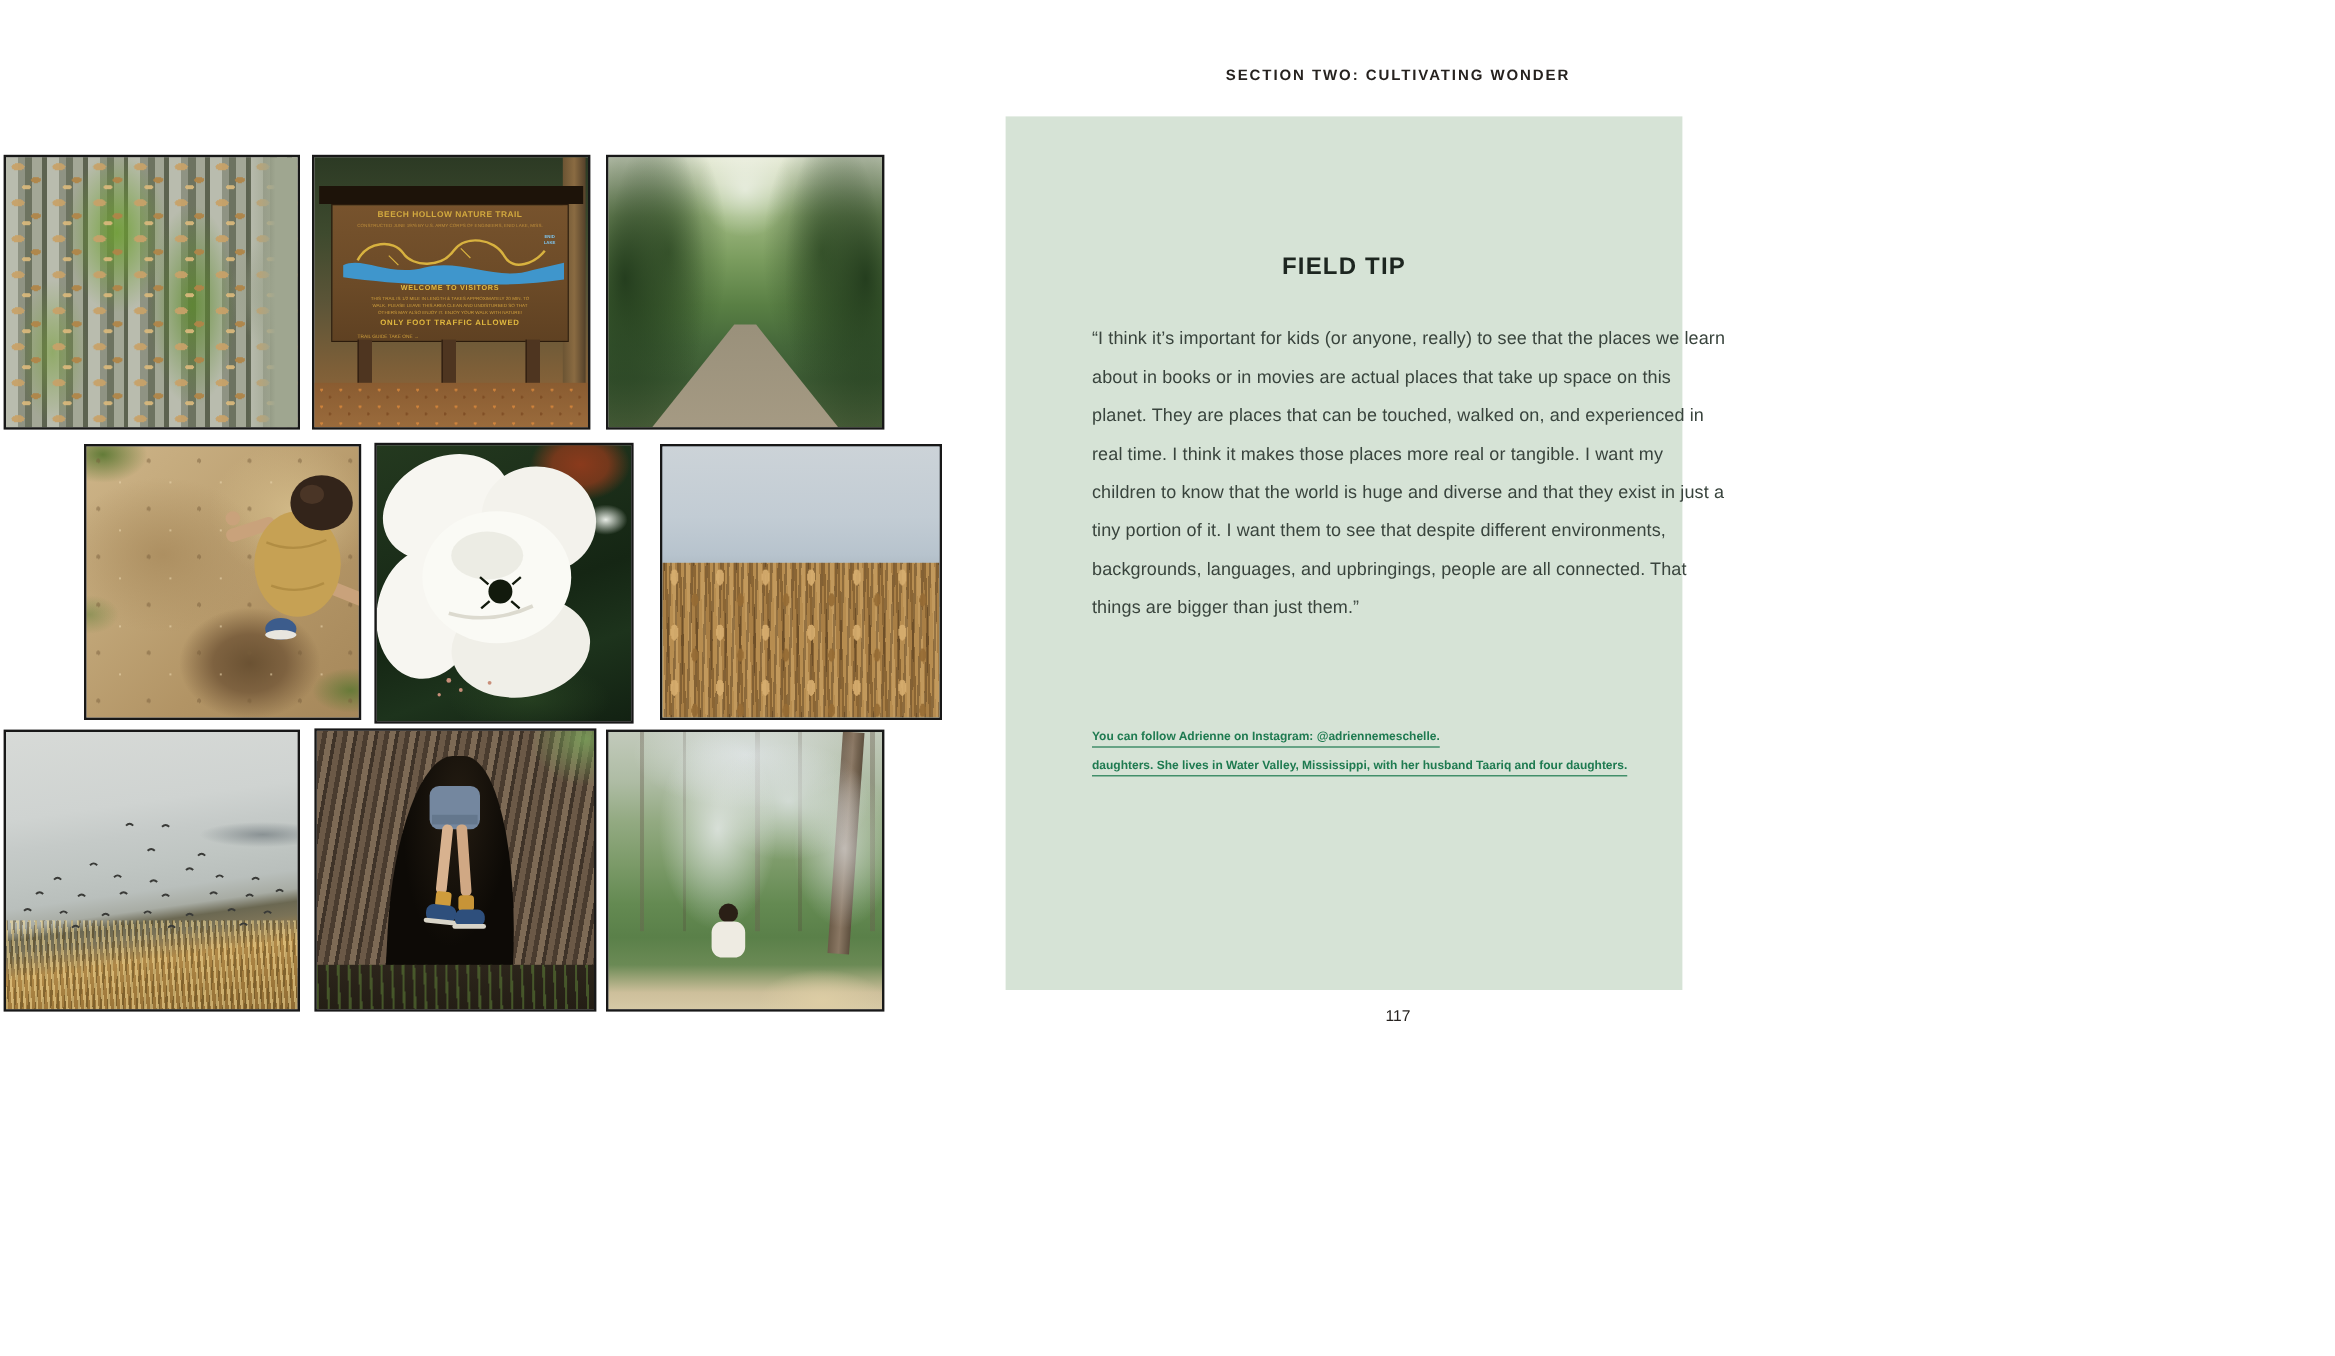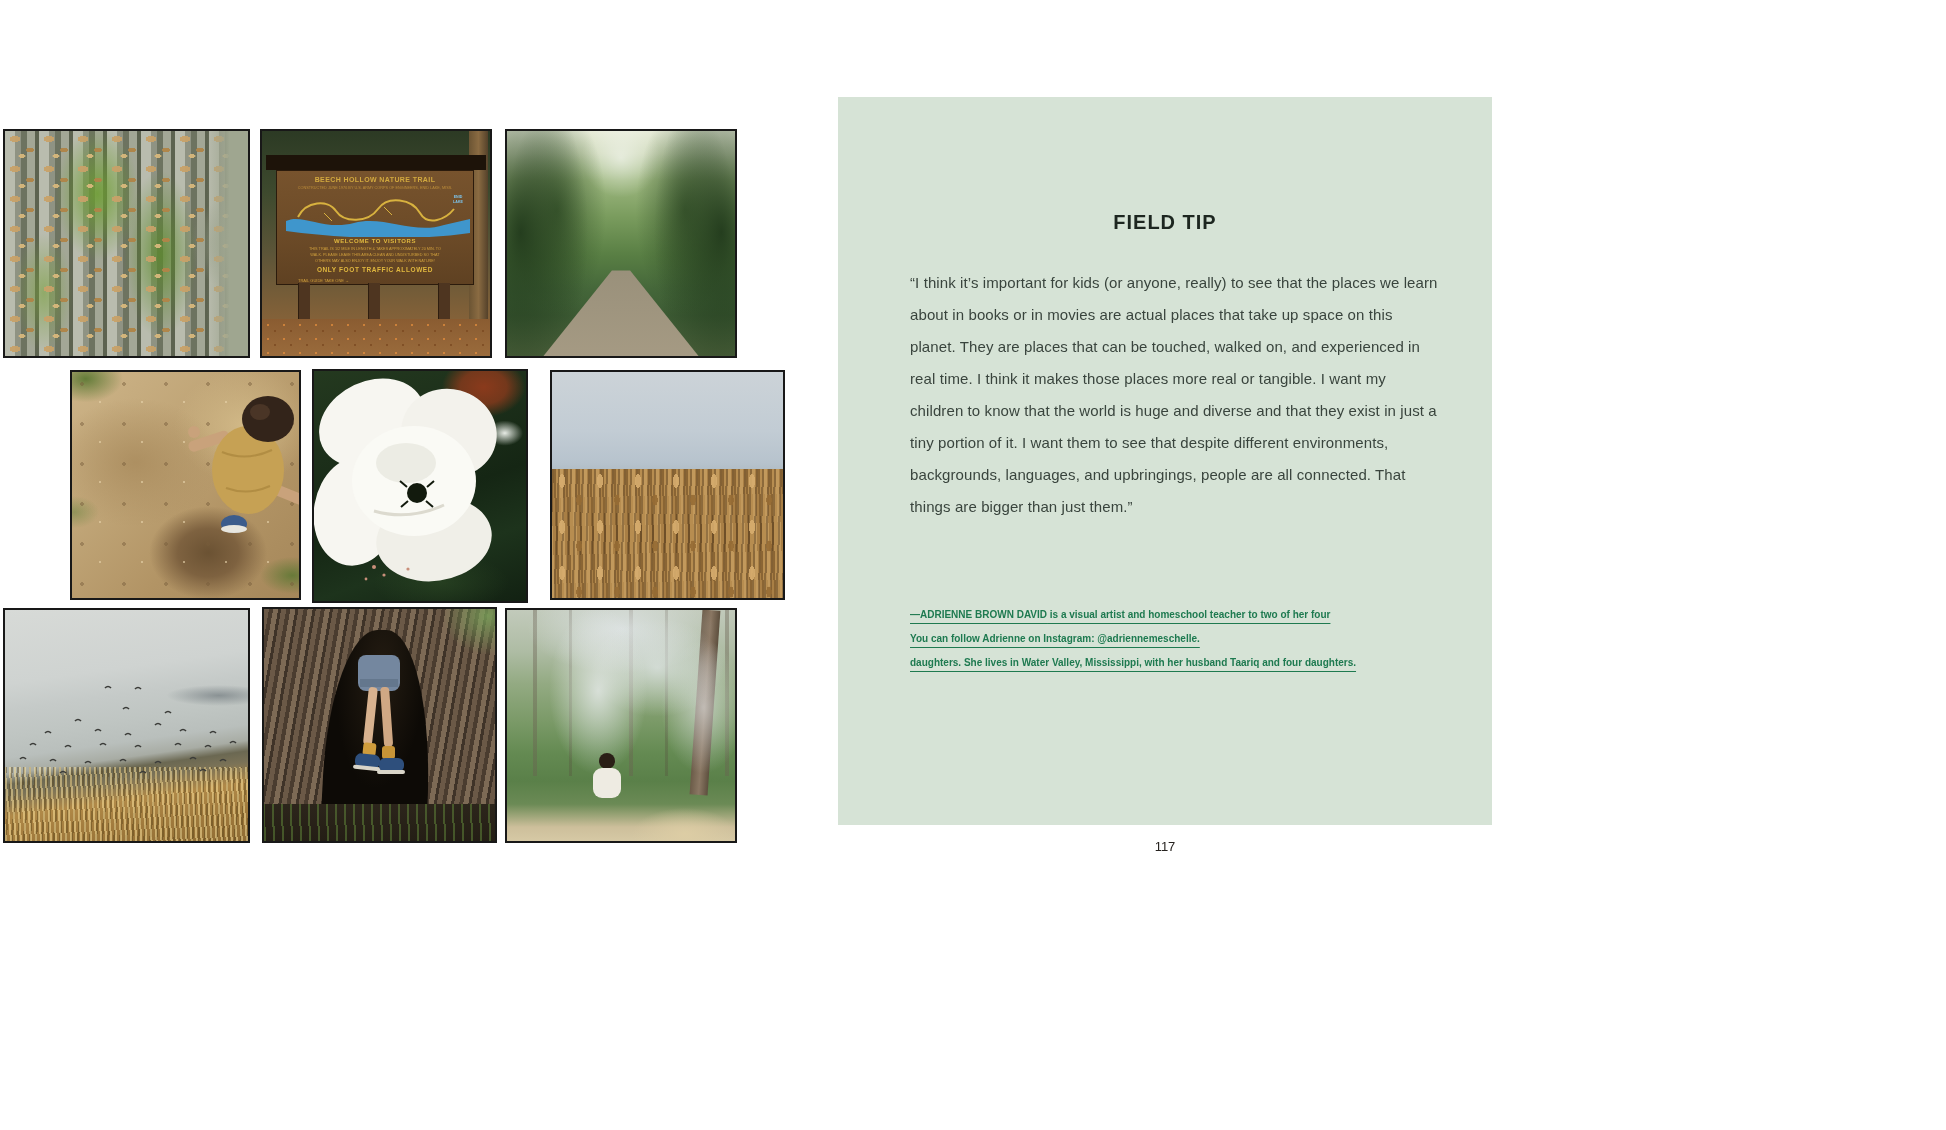--- a/index.html
+++ b/index.html
@@ -2,21 +2,21 @@
 <html><head>
 <meta charset="utf-8">
 <style>
   html,body{margin:0;padding:0;background:#ffffff;}
   .spread{position:relative;width:1946px;height:1130px;background:#ffffff;overflow:hidden;
           font-family:"Liberation Sans","DejaVu Sans",sans-serif;}
 
   
   .running-head{position:absolute;left:838px;top:56px;width:654px;text-align:center;
     font-size:12.5px;font-weight:700;letter-spacing:1.6px;color:#26221f;}
-  .panel{position:absolute;left:838px;top:97px;width:654px;height:728px;background:#d6e3d6;}
+  .panel{position:absolute;left:838px;top:97px;width:564px;height:728px;background:#d6e3d6;}
   .panel h2{position:absolute;top:114px;left:0;width:100%;margin:0;text-align:center;
     font-size:20px;font-weight:800;letter-spacing:1px;color:#1d2620;}
   .quote{position:absolute;left:72px;top:170px;width:528px;margin:0;
     font-size:15px;line-height:32px;letter-spacing:.1px;color:#39443d;font-weight:500;}
   .attr{position:absolute;left:72px;top:506px;width:520px;color:#1e7a50;font-weight:700;
     font-size:10px;line-height:24px;}
   .attr-line{white-space:nowrap;text-decoration:underline;text-decoration-thickness:1px;
     text-underline-offset:5px;text-decoration-color:#1e7a50;}
   .pagenum{position:absolute;left:838px;top:839px;width:654px;text-align:center;
     font-size:13px;font-weight:400;color:#26221f;}
@@ -164,20 +164,21 @@
       radial-gradient(ellipse 60px 95px at 86% 42%, rgba(231,234,236,.6), transparent 70%),
       radial-gradient(ellipse 70px 35px at 78% 97%, rgba(222,206,165,.9), transparent 75%);
     z-index:1;}
   .p9-kid{left:35%;bottom:17%;width:40px;height:50px;z-index:2;}
 </style>
 </head>
 <body>
 
 <div class="spread">
 
+  <div class="running-head">SECTION TWO: CULTIVATING WONDER</div>
 
   <div class="ph" id="ph1"></div>
 
   <div class="ph" id="ph2">
     <div class="p2-trunk"></div>
     <div class="p2-roof"></div>
     <div class="p2-board"></div>
     <div class="p2-text p2-title">BEECH HOLLOW NATURE TRAIL</div>
     <div class="p2-text p2-sub">CONSTRUCTED JUNE 1976 BY U.S. ARMY CORPS OF ENGINEERS, ENID LAKE, MISS.</div>
     <svg class="p2-map" viewBox="0 0 186 44">
@@ -296,21 +297,20 @@
     <svg class="p9-kid" viewBox="0 0 40 50">
       <circle cx="20" cy="9" r="8" fill="#2a1f16"></circle>
       <rect x="6" y="16" width="28" height="30" rx="9" fill="#eeebe2"></rect>
     </svg>
   </div>
 
   <div class="panel">
     <h2>FIELD TIP</h2>
     <p class="quote">“I think it’s important for kids (or anyone, really) to see that the places we learn about in books or in movies are actual places that take up space on this planet. They are places that can be touched, walked on, and experienced in real time. I think it makes those places more real or tangible. I want my children to know that the world is huge and diverse and that they exist in just a tiny portion of it. I want them to see that despite different environments, backgrounds, languages, and upbringings, people are all connected. That things are bigger than just them.”</p>
     <div class="attr">
-      <div class="attr-line"><span>—ADRIENNE BROWN DAVID</span><span> is a visual artist and homeschool teacher to two of her four</span></div>
       <div class="attr-line">You can follow Adrienne on Instagram: @adriennemeschelle.</div>
       <div class="attr-line">daughters. She lives in Water Valley, Mississippi, with her husband Taariq and four daughters.</div>
     </div>
   </div>
 
   <div class="pagenum">117</div>
 
 </div>
 
 </body></html>

